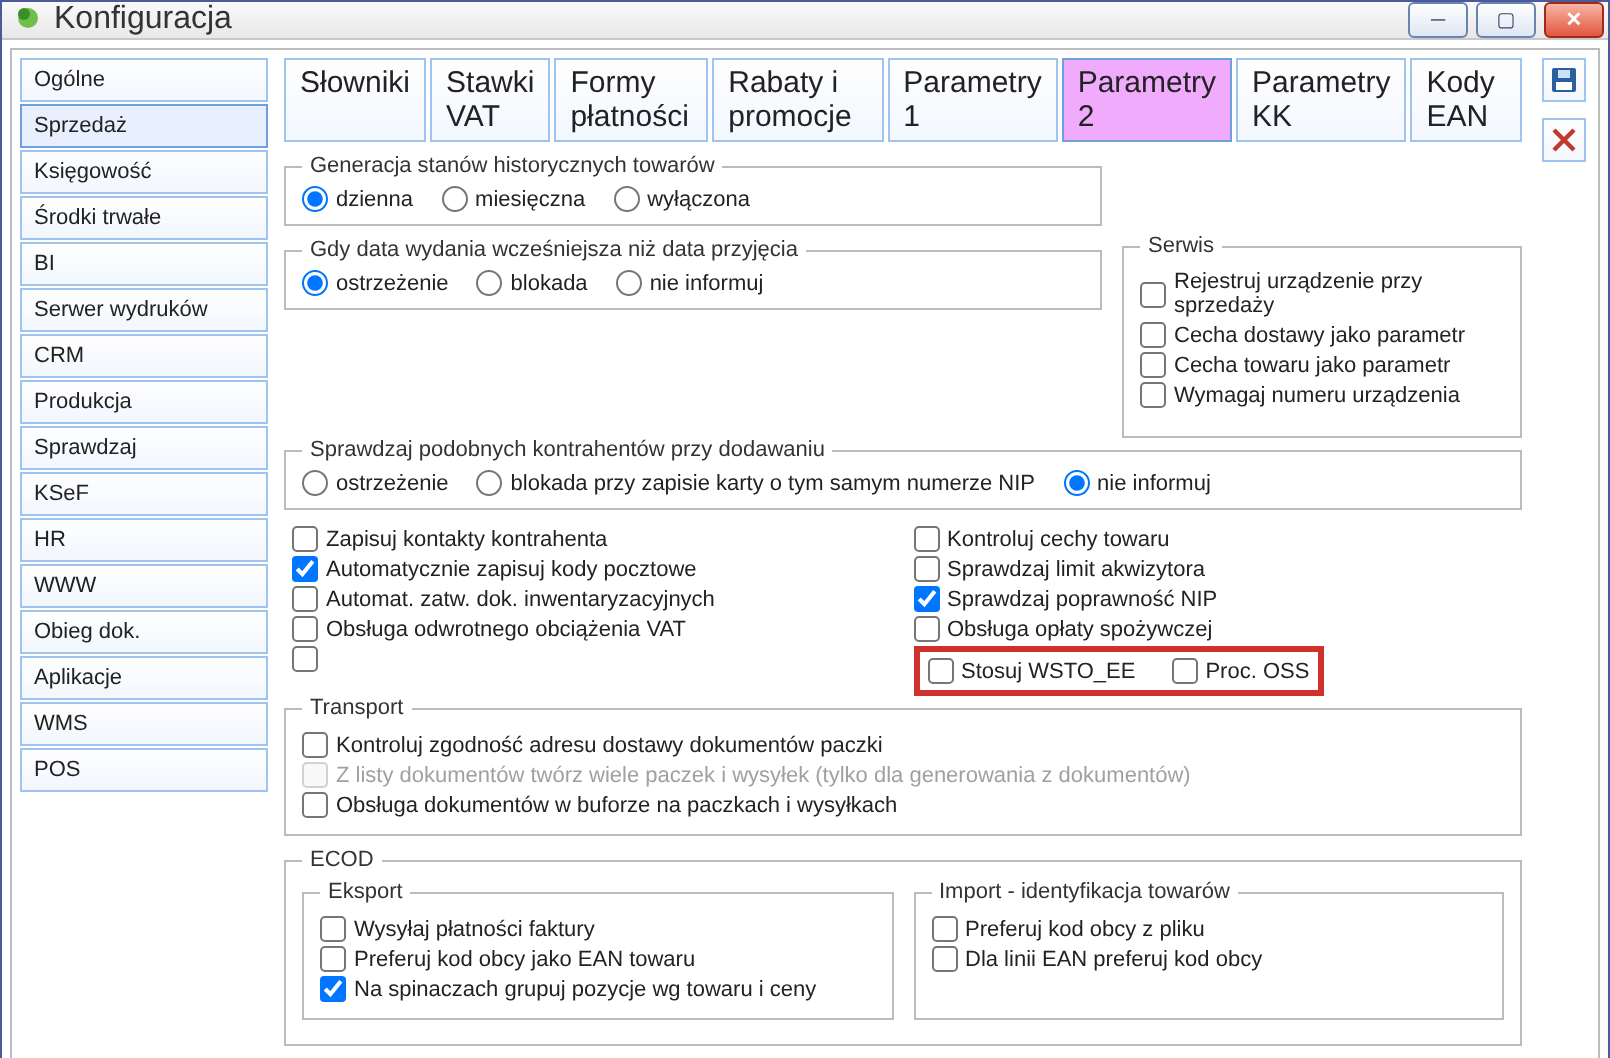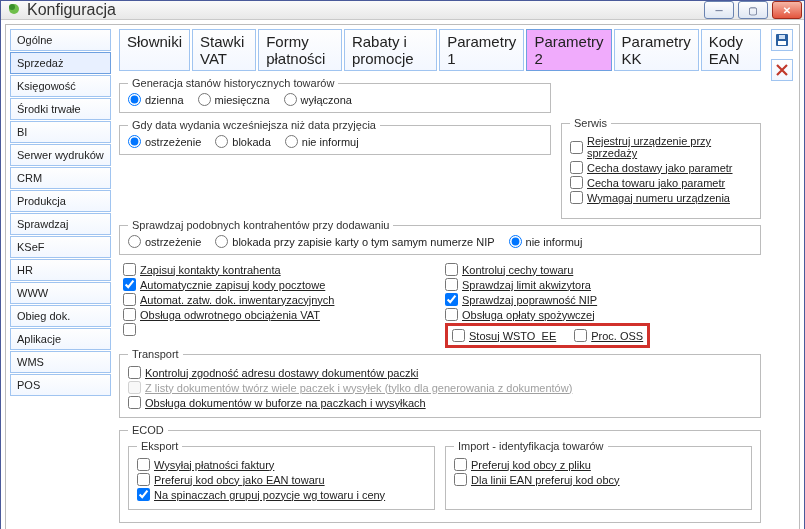--- a/index.html
+++ b/index.html
@@ -63,21 +63,21 @@
     gap: 8px;
     background: #fff;
     position: relative;
   }
   .outer-box {
     position: absolute;
     top: 4px; left: 4px; right: 4px; bottom: 4px;
     border: 1px solid #bcbcbc;
   }
   .sidebar {
-    width: 101px;
+    width: 124px;
     display: flex;
     flex-direction: column;
     gap: 1px;
   }
   .side-item {
     border: 1px solid #a0c4f0;
     background: linear-gradient(#fefefe,#f2f7ff);
     padding: 4px 6px;
     font-size: 11px;
     color: #222;
@@ -150,21 +150,21 @@
   .col { flex: 1; }
   .col-narrow { flex: 0 0 200px; margin-top: 40px; }
   .redbox {
     border: 3px solid #d1312b;
     padding: 1px 4px;
     display: inline-flex;
     gap: 18px;
     align-items: center;
   }
   .disabled { color: #a0a0a0; align-items: center; }
-  .checklist .check { display:flex; margin: 2px 0; text-decoration: underline; }
+  .checklist .check { display:flex; margin: 2px 0; }
 </style>
 </head>
 <body>
 
 <div class="window">
   <div class="titlebar">
     <span class="app-icon">
       <svg width="14" height="14" viewBox="0 0 14 14">
           <circle cx="7" cy="7" r="5" fill="#6fbf4b"></circle>
           <circle cx="5" cy="5" r="3" fill="#3a8f2a"></circle>

